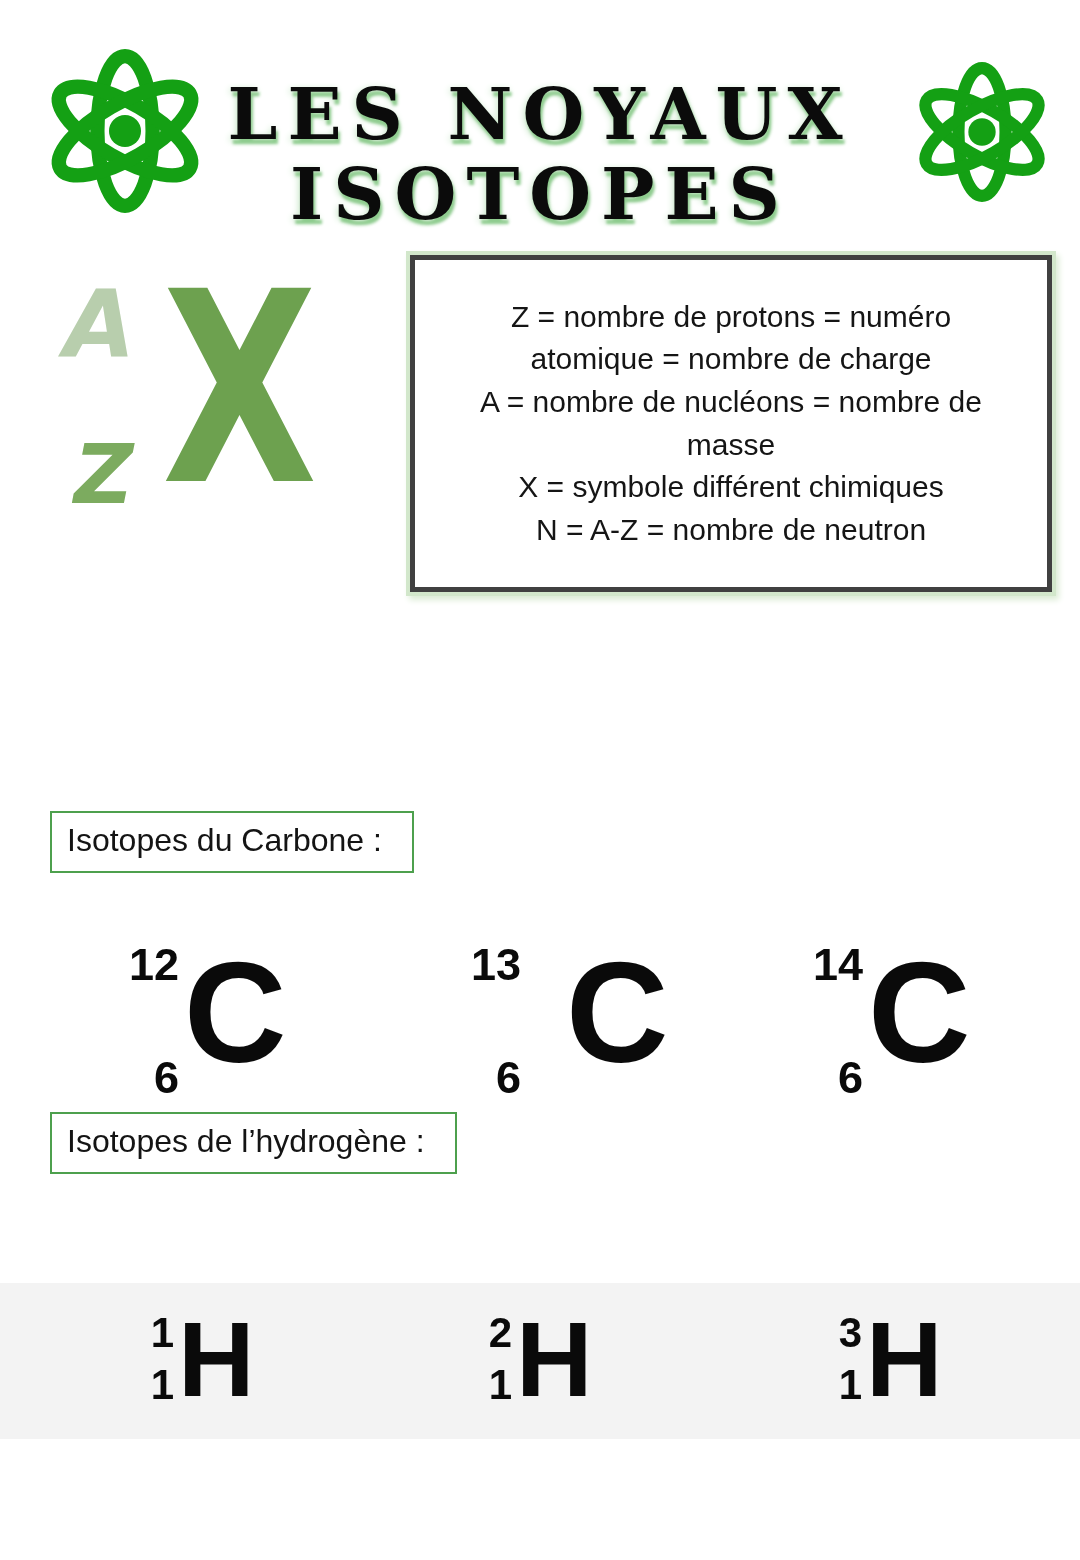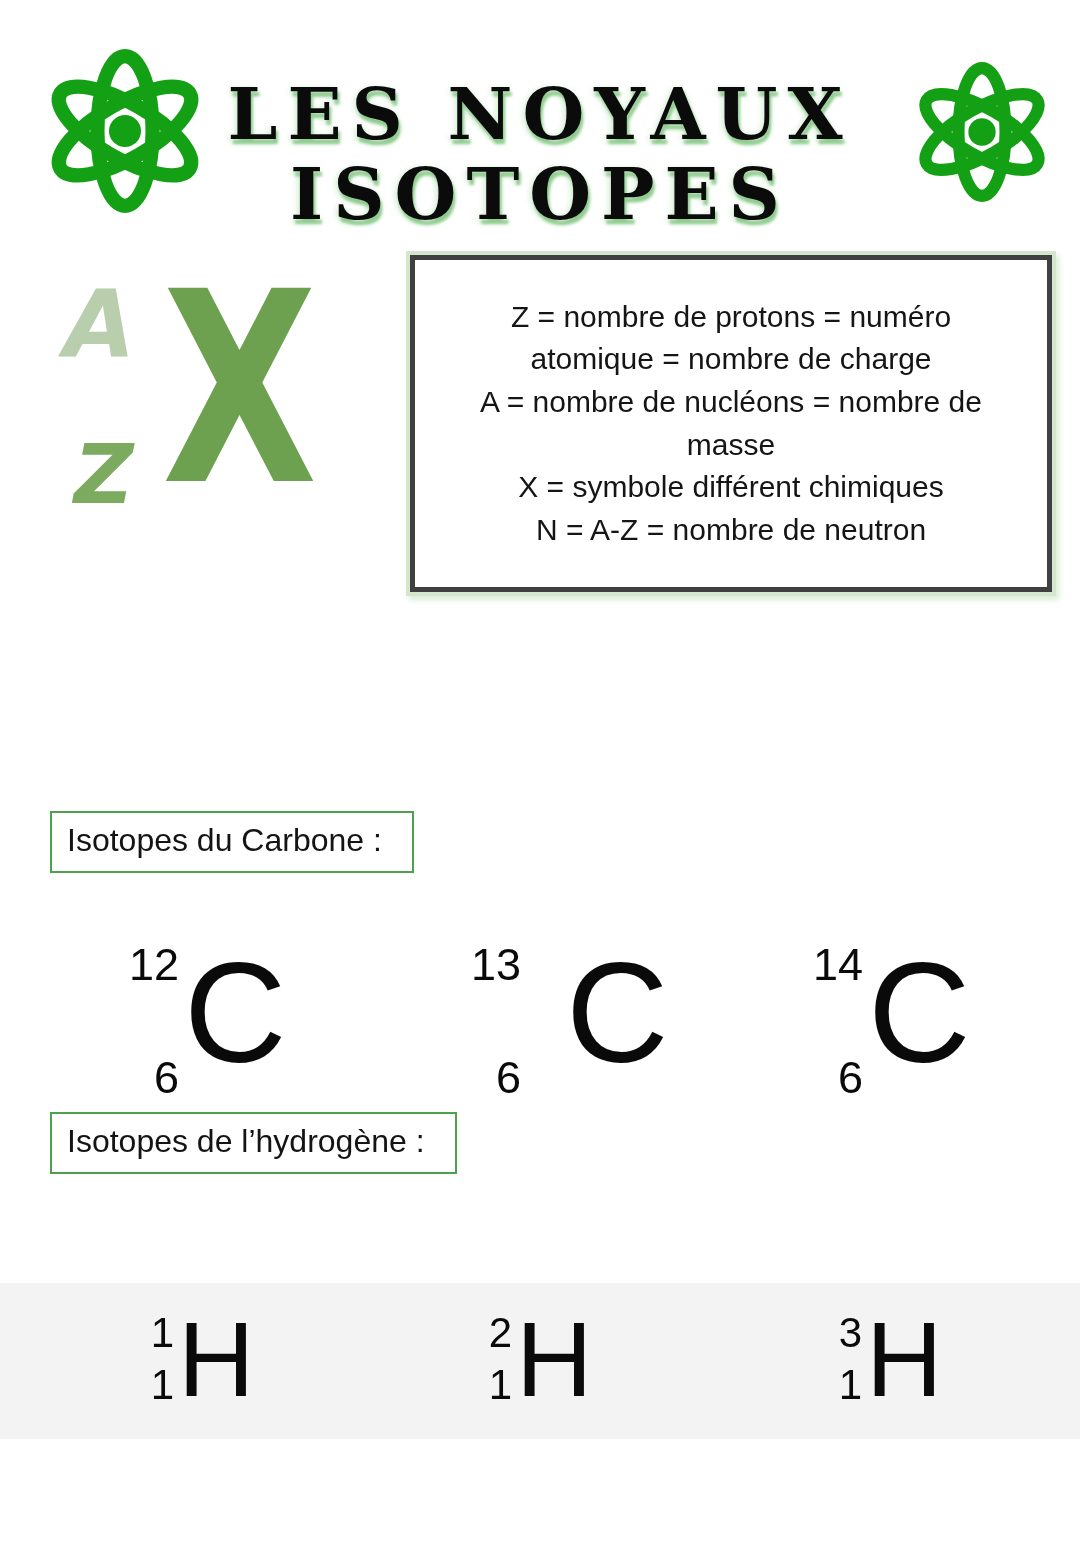--- a/index.html
+++ b/index.html
@@ -61,21 +61,21 @@
     border:2px solid #4da04d;
     padding:9px 30px 12px 15px;
     font-size:32px;color:#141414;background:#ffffff;
     white-space:nowrap;
   }
   .label-carbone{top:811px;}
   .label-hydrogene{top:1112px;}
   
   .nuclide{
     position:absolute;display:flex;align-items:flex-start;
-    font-family:"Liberation Sans",sans-serif;font-weight:normal;color:#0a0a0a;
+    font-family:"Liberation Sans",sans-serif;font-weight:bold;color:#0a0a0a;
   }
   .nuclide .nums{
     display:flex;flex-direction:column;justify-content:space-between;
     align-items:flex-end;
   }
   .nuclide .nums span{line-height:1;}
   .nuclide .sym{line-height:1;}
   
   .c-nuc .nums{height:158px;width:48px;}
   .c-nuc .nums span{font-size:45px;}

